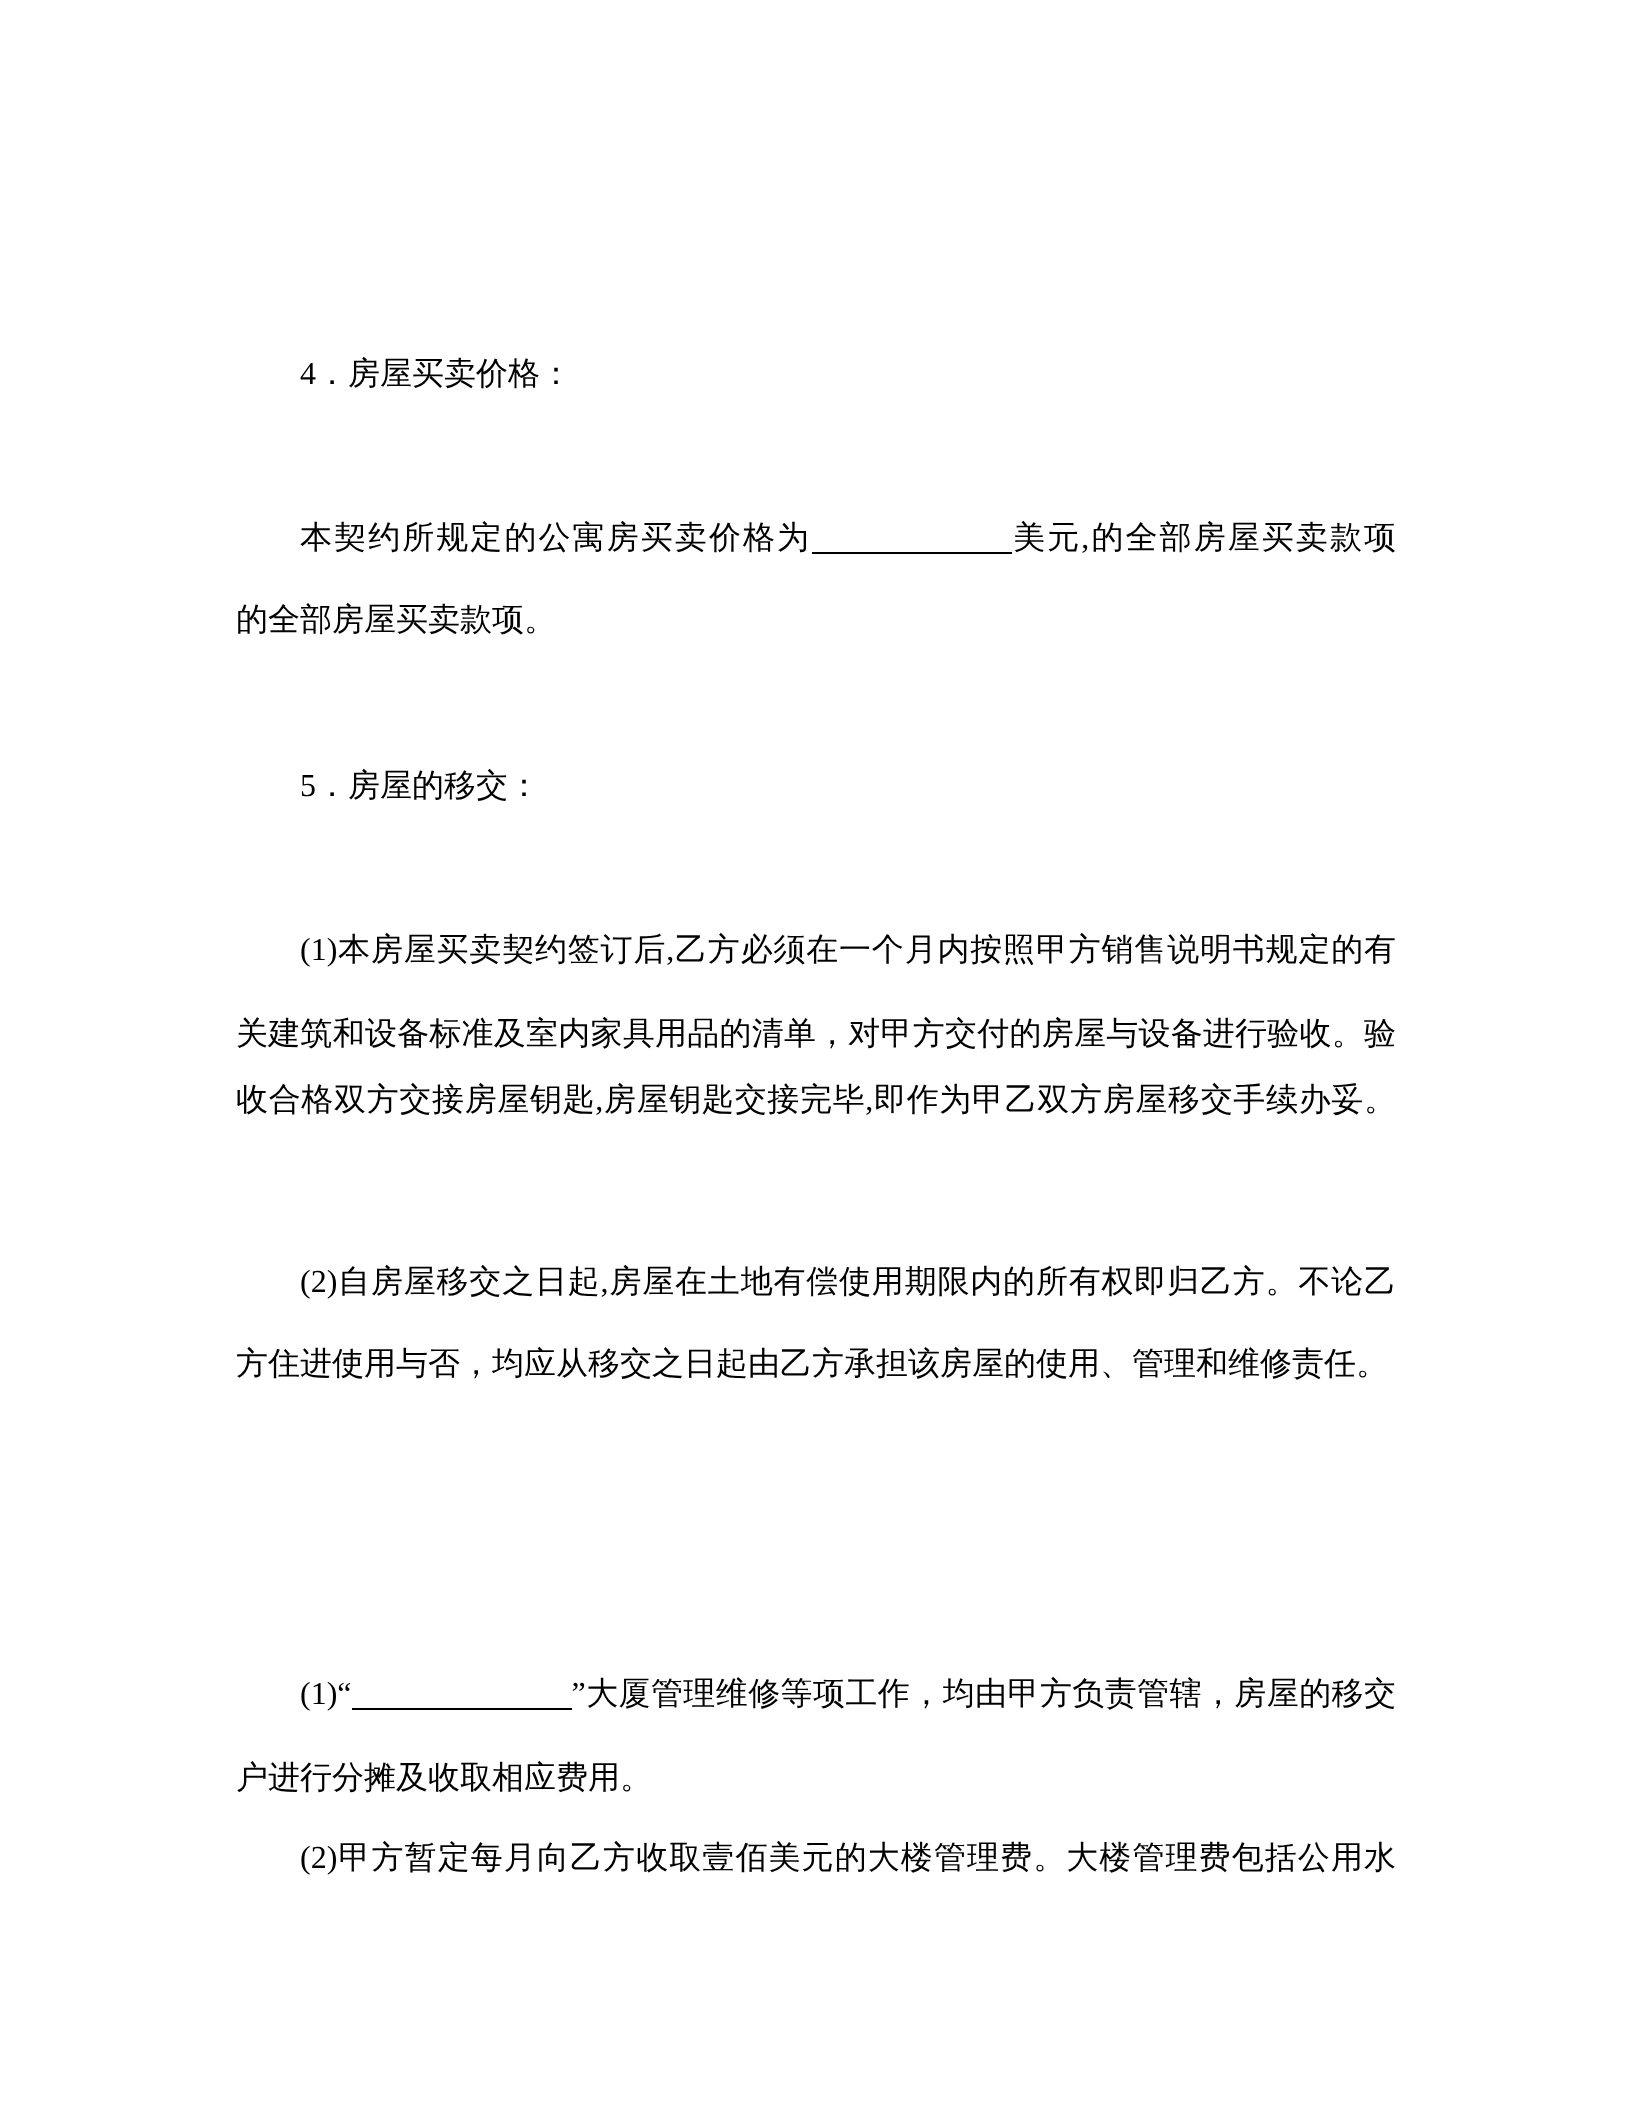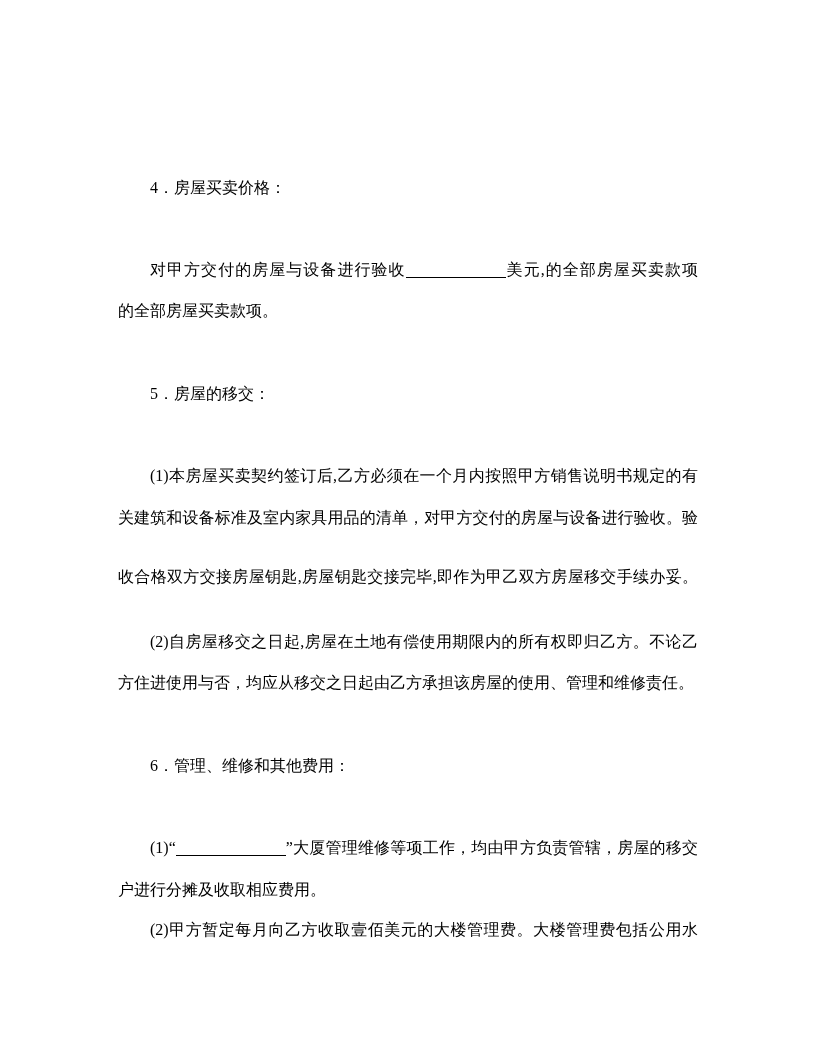--- a/index.html
+++ b/index.html
@@ -41,37 +41,36 @@
   .blank-price { width: 100px; }
   .blank-name  { width: 110px; }
 </style>
 </head>
 <body>
 
 <div class="page">
 
   <div class="doc-line indent" style="top:139px">4．房屋买卖价格：</div>
 
-  <div class="doc-line indent fill" style="top:221px"><span>对甲方交付的房屋与设备进行验收</span><span class="blank blank-price"></span><span>美元,的全部房屋买卖款项</span></div>
+  <div class="doc-line indent fill" style="top:221px"><span>本契约所规定的公寓房买卖价格为</span><span class="blank blank-price"></span><span>美元,的全部房屋买卖款项</span></div>
 
   <div class="doc-line" style="top:262px">的全部房屋买卖款项。</div>
 
   <div class="doc-line indent" style="top:345px">5．房屋的移交：</div>
 
   <div class="doc-line indent fill" style="top:427px">(1)本房屋买卖契约签订后,乙方必须在一个月内按照甲方销售说明书规定的有</div>
 
   <div class="doc-line fill" style="top:469px">关建筑和设备标准及室内家具用品的清单，对甲方交付的房屋与设备进行验收。验</div>
 
-  <div class="doc-line fill" style="top:528px">收合格双方交接房屋钥匙,房屋钥匙交接完毕,即作为甲乙双方房屋移交手续办妥。</div>
+  <div class="doc-line fill" style="top:502px">收合格双方交接房屋钥匙,房屋钥匙交接完毕,即作为甲乙双方房屋移交手续办妥。</div>
 
   <div class="doc-line indent fill" style="top:593px">(2)自房屋移交之日起,房屋在土地有偿使用期限内的所有权即归乙方。不论乙</div>
 
   <div class="doc-line" style="top:634px">方住进使用与否，均应从移交之日起由乙方承担该房屋的使用、管理和维修责任。</div>
 
-  <div class="doc-line indent" style="top:717px">6．管理、维修和其他费用：</div>
 
   <div class="doc-line indent fill" style="top:799px"><span>(1)“</span><span class="blank blank-name"></span><span>”大厦管理维修等项工作，均由甲方负责管辖，房屋的移交</span></div>
 
   <div class="doc-line" style="top:841px">户进行分摊及收取相应费用。</div>
 
   <div class="doc-line indent fill" style="top:881px">(2)甲方暂定每月向乙方收取壹佰美元的大楼管理费。大楼管理费包括公用水</div>
 
 </div>
 
 </body></html>

